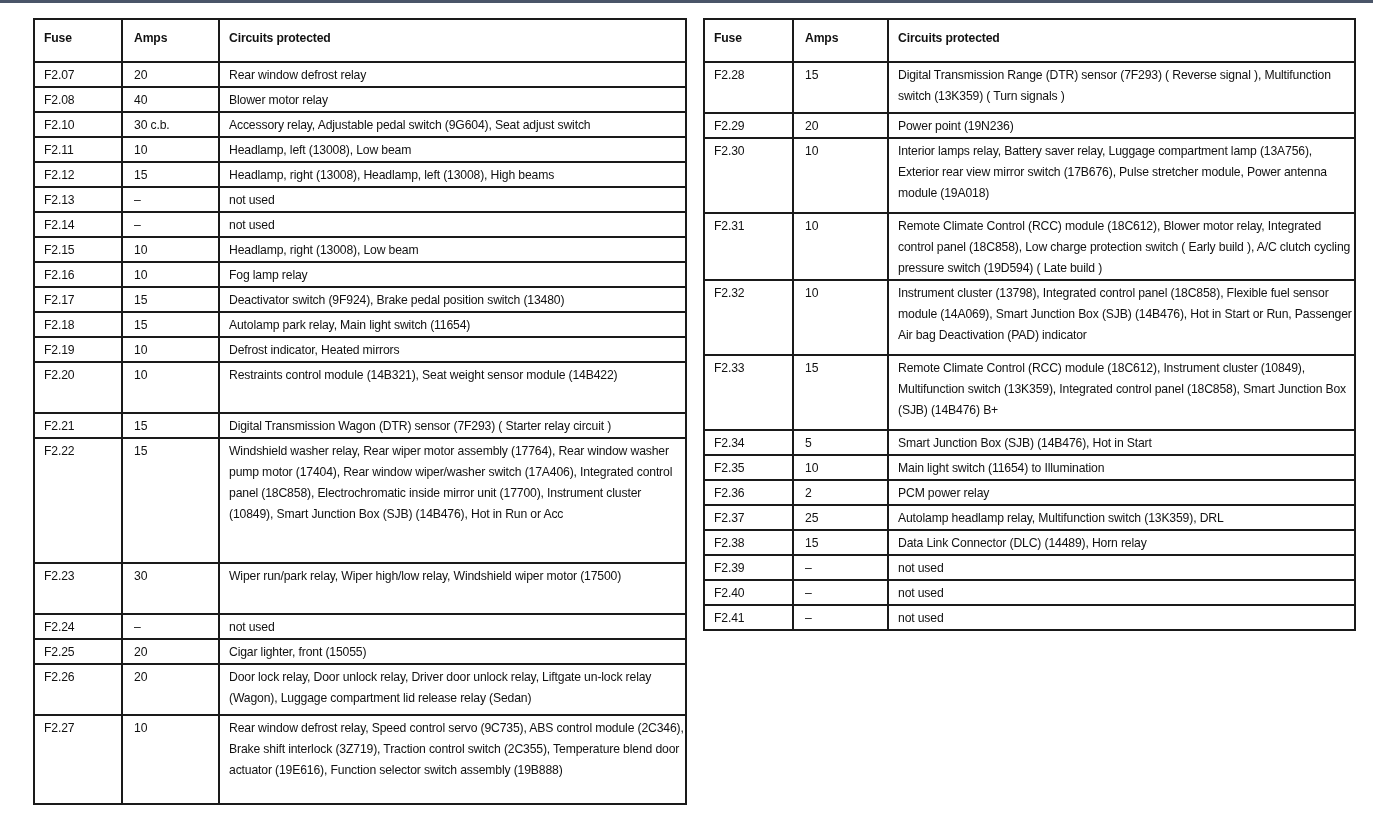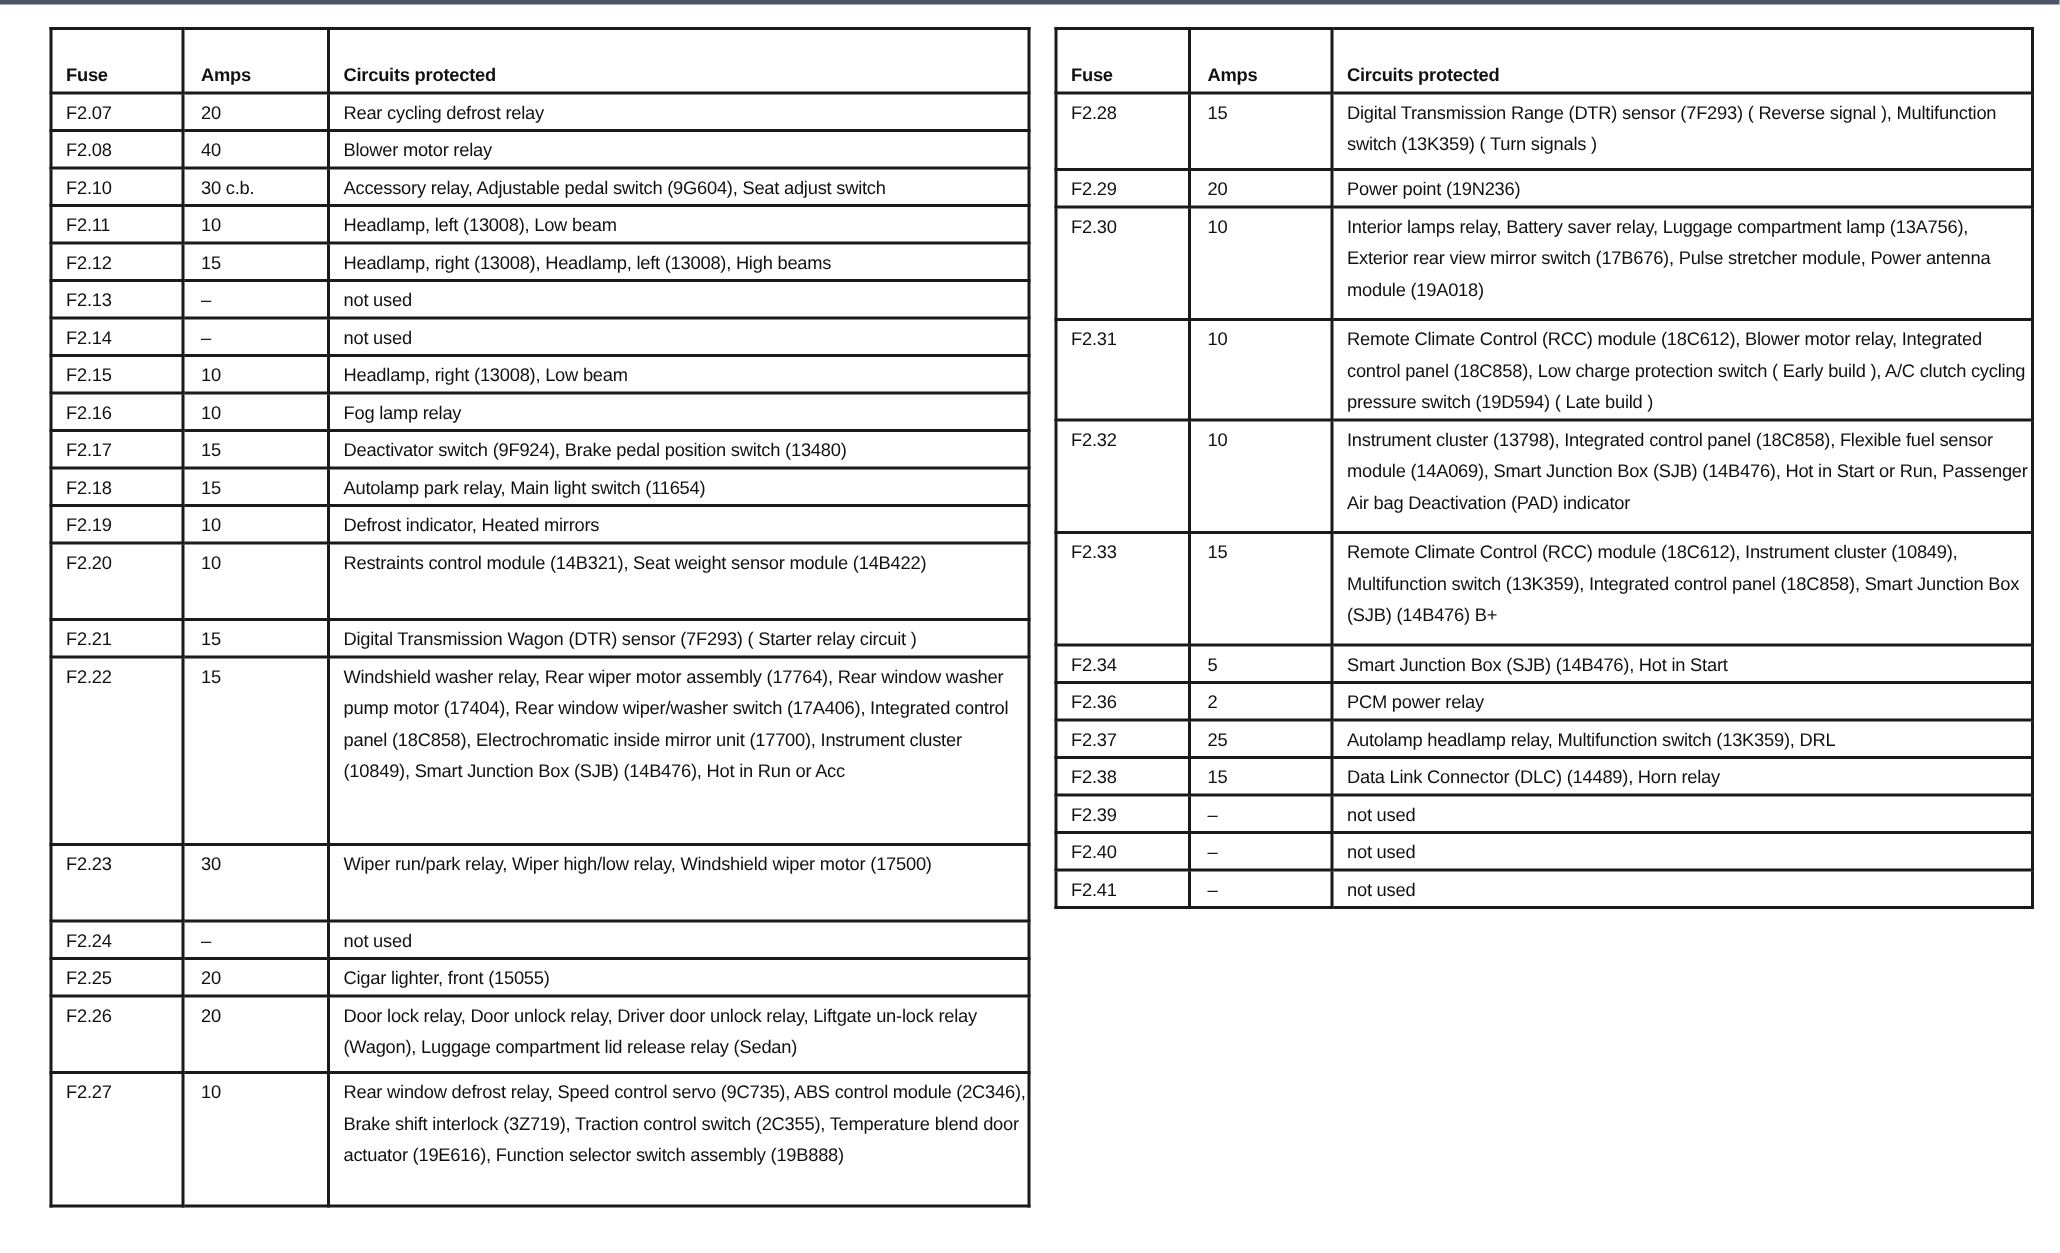--- a/index.html
+++ b/index.html
@@ -11,21 +11,21 @@
   .topbar { position: absolute; left: 0; top: 0; width: 1373px; height: 3px; background: #4a5568; }
   table.fuse {
     position: absolute; border-collapse: collapse; table-layout: fixed;
     font-size: 12.2px; line-height: 21px;
   }
   table.fuse td, table.fuse th {
     border: 2px solid #1a1a1a; vertical-align: top; text-align: left;
     padding: 2px 0 0 9px; overflow: hidden; box-sizing: border-box;
     letter-spacing: -0.15px;
   }
-  table.fuse th { font-weight: bold; padding-top: 20px; }
+  table.fuse th { font-weight: bold; padding-top: 8px; }
   table.fuse td.amps, table.fuse th.amps { padding-left: 11px; }
   #left-table { left: 33px; top: 18px; width: 652px; }
   #right-table { left: 703px; top: 18px; width: 651px; }
   #left-table col.c1 { width: 88px; }
   #left-table col.c2 { width: 97px; }
   #left-table col.c3 { width: 467px; }
   #right-table col.c1 { width: 89px; }
   #right-table col.c2 { width: 95px; }
   #right-table col.c3 { width: 467px; }
   tr.hdr { height: 43px; }
@@ -51,21 +51,21 @@
     <tr class="hdr">
       <th>Fuse</th>
       <th class="amps">Amps</th>
       <th>Circuits protected</th>
     </tr>
   </thead>
   <tbody>
     <tr class="h1">
         <td>F2.07</td>
         <td class="amps">20</td>
-        <td>Rear cycling defrost relay</td>
+        <td>Rear window defrost relay</td>
       </tr>
     <tr class="h1">
         <td>F2.08</td>
         <td class="amps">40</td>
         <td>Blower motor relay</td>
       </tr>
     <tr class="h1">
         <td>F2.10</td>
         <td class="amps">30 c.b.</td>
         <td>Accessory relay, Adjustable pedal switch (9G604), Seat adjust switch</td>
@@ -201,20 +201,25 @@
         <td>F2.33</td>
         <td class="amps">15</td>
         <td>Remote Climate Control (RCC) module (18C612), Instrument cluster (10849), Multifunction switch (13K359), Integrated control panel (18C858), Smart Junction Box (SJB) (14B476) B+</td>
       </tr>
     <tr class="h1">
         <td>F2.34</td>
         <td class="amps">5</td>
         <td>Smart Junction Box (SJB) (14B476), Hot in Start</td>
       </tr>
     <tr class="h1">
+        <td>F2.35</td>
+        <td class="amps">10</td>
+        <td>Main light switch (11654) to Illumination</td>
+      </tr>
+    <tr class="h1">
         <td>F2.36</td>
         <td class="amps">2</td>
         <td>PCM power relay</td>
       </tr>
     <tr class="h1">
         <td>F2.37</td>
         <td class="amps">25</td>
         <td>Autolamp headlamp relay, Multifunction switch (13K359), DRL</td>
       </tr>
     <tr class="h1">

